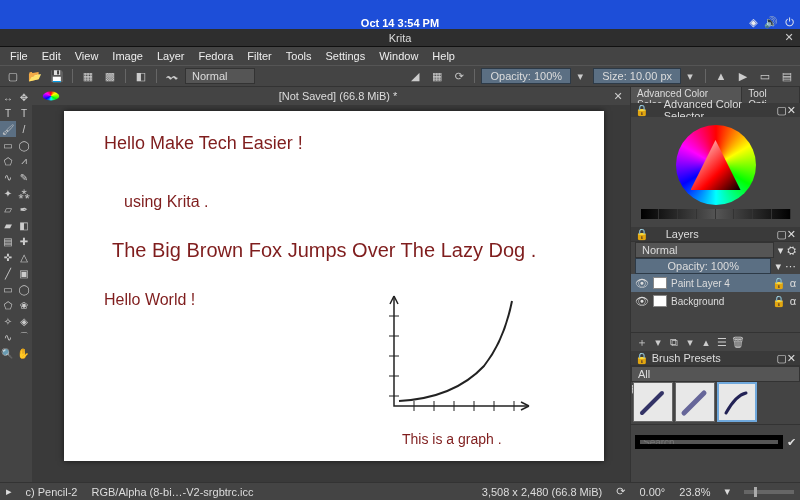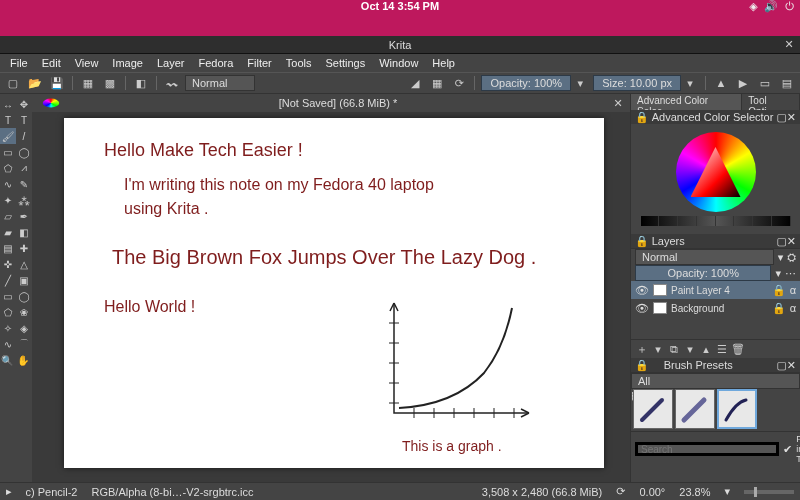--- a/index.html
+++ b/index.html
@@ -1,18 +1,18 @@
 <!DOCTYPE html>
 <html><head>
 <meta charset="utf-8">
 <style>
 *{box-sizing:border-box;margin:0;padding:0;font-family:"Segoe UI",Arial,sans-serif;font-size:11px;color:#ddd;user-select:none}
 body{width:800px;height:500px;background:#1a1a1a;overflow:hidden;display:flex;flex-direction:column}
 
-.gnome{height:36px;background:#be185d;display:flex;justify-content:center;align-items:flex-start;position:relative}
+.gnome{height:29px;background:#1d4ed8;display:flex;justify-content:center;align-items:flex-end;position:relative}
 .gnome .clock{font-weight:600;color:#fff}
 .gnome .tray{position:absolute;right:6px;display:flex;gap:7px;align-items:center}
 .gnome .tray span{color:#eee;font-size:11px}
 
 .titlebar{height:18px;background:#2e2e2e;display:flex;align-items:center;justify-content:center;position:relative;border-bottom:1px solid #111}
 .titlebar .closebtn{position:absolute;right:4px;width:14px;height:14px;display:flex;align-items:center;justify-content:center;color:#ccc}
 
 .menubar{height:18px;background:#444;display:flex;align-items:center;padding:0 4px;gap:2px}
 .menubar span{padding:2px 6px;color:#eee}
 
@@ -56,21 +56,21 @@
 .layer.active{background:#5b6f83}
 .layer .thumb{width:14px;height:12px;background:#fff;border:1px solid #888}
 .layer .name{flex:1;font-size:10px}
 .btnrow{display:flex;gap:2px;padding:2px 4px;border-top:1px solid #333}
 .btnrow span{width:14px;height:14px;display:flex;align-items:center;justify-content:center;color:#ccc;font-size:11px}
 .brushdock{flex:1;background:#444;display:flex;flex-direction:column;border-top:1px solid #333;min-height:0}
 .brushgrid{display:flex;gap:2px;padding:2px}
 .brushsw{width:40px;height:40px;background:#e8e8e8;border:1px solid #666;display:flex;align-items:center;justify-content:center}
 .brushsw.sel{border:2px solid #6fa8dc}
 .searchrow{display:flex;align-items:center;padding:2px 4px;gap:4px;border-top:1px solid #333}
-.searchrow input{flex:1;background:#555;border:3px solid #000000;color:#ccc;height:14px;padding:0 3px;font-size:10px}
+.searchrow input{flex:1;background:#555;border:5px solid #000000;color:#ccc;height:14px;padding:0 3px;font-size:10px}
 
 .statusbar{height:18px;background:#444;border-top:1px solid #333;display:flex;align-items:center;padding:0 6px;gap:14px;font-size:10px;color:#ccc}
 .statusbar .seg{white-space:nowrap}
 .statusbar .spacer{flex:1}
 svg{display:block}
 </style>
 </head>
 <body>
 
 <div class="gnome">
@@ -214,21 +214,20 @@
 
   <div class="canvasarea">
     <div class="doctab">
       <div class="preset-icon"></div>
       <span class="tabname">[Not Saved]  (66.8 MiB) *</span>
       <span class="tabclose">✕</span>
     </div>
     <div class="viewport">
       <div class="paper">
         <span class="hw" style="top:22px;left:40px;font-size:18px">Hello Make Tech Easier !</span>
-        <span class="hw" style="top:58px;left:60px;font-size:16px">I'm writing this note on my Fedora 40 laptop</span>
         <span class="hw" style="top:82px;left:60px;font-size:16px">using Krita .</span>
         <span class="hw" style="top:128px;left:48px;font-size:20px">The Big Brown Fox Jumps Over The Lazy Dog .</span>
         <span class="hw" style="top:180px;left:40px;font-size:16px">Hello World !</span>
         <svg style="position:absolute;top:175px;left:310px" width="170" height="150" viewBox="0 0 170 150">
           <path d="M20 10 L20 120 L155 120" stroke="#222" stroke-width="1.5" fill="none"></path>
           <path d="M20 10 L16 18 M20 10 L24 18" stroke="#222" stroke-width="1.5" fill="none"></path>
           <path d="M155 120 L147 116 M155 120 L147 124" stroke="#222" stroke-width="1.5" fill="none"></path>
           <path d="M15 30 h10 M15 50 h10 M15 70 h10 M15 90 h10 M15 110 h10" stroke="#222" stroke-width="1"></path>
           <path d="M40 115 v10 M60 115 v10 M80 115 v10 M100 115 v10 M120 115 v10 M140 115 v10" stroke="#222" stroke-width="1"></path>
           <path d="M25 115 Q80 112 110 80 Q130 55 138 15" stroke="#222" stroke-width="2" fill="none"></path>
@@ -238,21 +237,21 @@
     </div>
   </div>
 
   <div class="dockers">
     <div class="dock-tabs">
       <span class="active">Advanced Color Selec…</span>
       <span>Tool Opti…</span>
     </div>
     <div class="dock-title">
       <span>🔒</span>
-      <span style="margin-left:3px">Advanced Color Selector</span>
+      <span style="margin-left:15px">Advanced Color Selector</span>
       <span class="spacer"></span>
       <span>▢</span>
       <span>✕</span>
     </div>
     <div class="colorsel">
       <div class="wheel">
           <div class="wheel-inner"></div>
         </div>
       <div class="shade-strip">
           <div></div>
@@ -261,21 +260,21 @@
           <div></div>
           <div></div>
           <div></div>
           <div></div>
           <div></div>
         </div>
     </div>
 
     <div class="dock-title">
       <span>🔒</span>
-      <span style="margin-left:3px">Layers</span>
+      <span style="margin-left:17px">Layers</span>
       <span class="spacer"></span>
       <span>▢</span>
       <span>✕</span>
     </div>
     <div class="layersdock">
       <div class="row">
         <div class="compo" style="flex:1;min-width:0">
             <span>Normal</span>
           </div>
         <span>▾</span>
@@ -309,21 +308,21 @@
         <span>⧉</span>
         <span>▾</span>
         <span>▴</span>
         <span>☰</span>
         <span>🗑</span>
       </div>
     </div>
 
     <div class="dock-title">
       <span>🔒</span>
-      <span style="margin-left:15px">Brush Presets</span>
+      <span style="margin-left:3px">Brush Presets</span>
       <span class="spacer"></span>
       <span>▢</span>
       <span>✕</span>
     </div>
     <div class="brushdock">
       <div class="row" style="height:14px">
         <div class="compo" style="flex:1;min-width:0">
             <span>All</span>
           </div>
         <span>▤</span>

